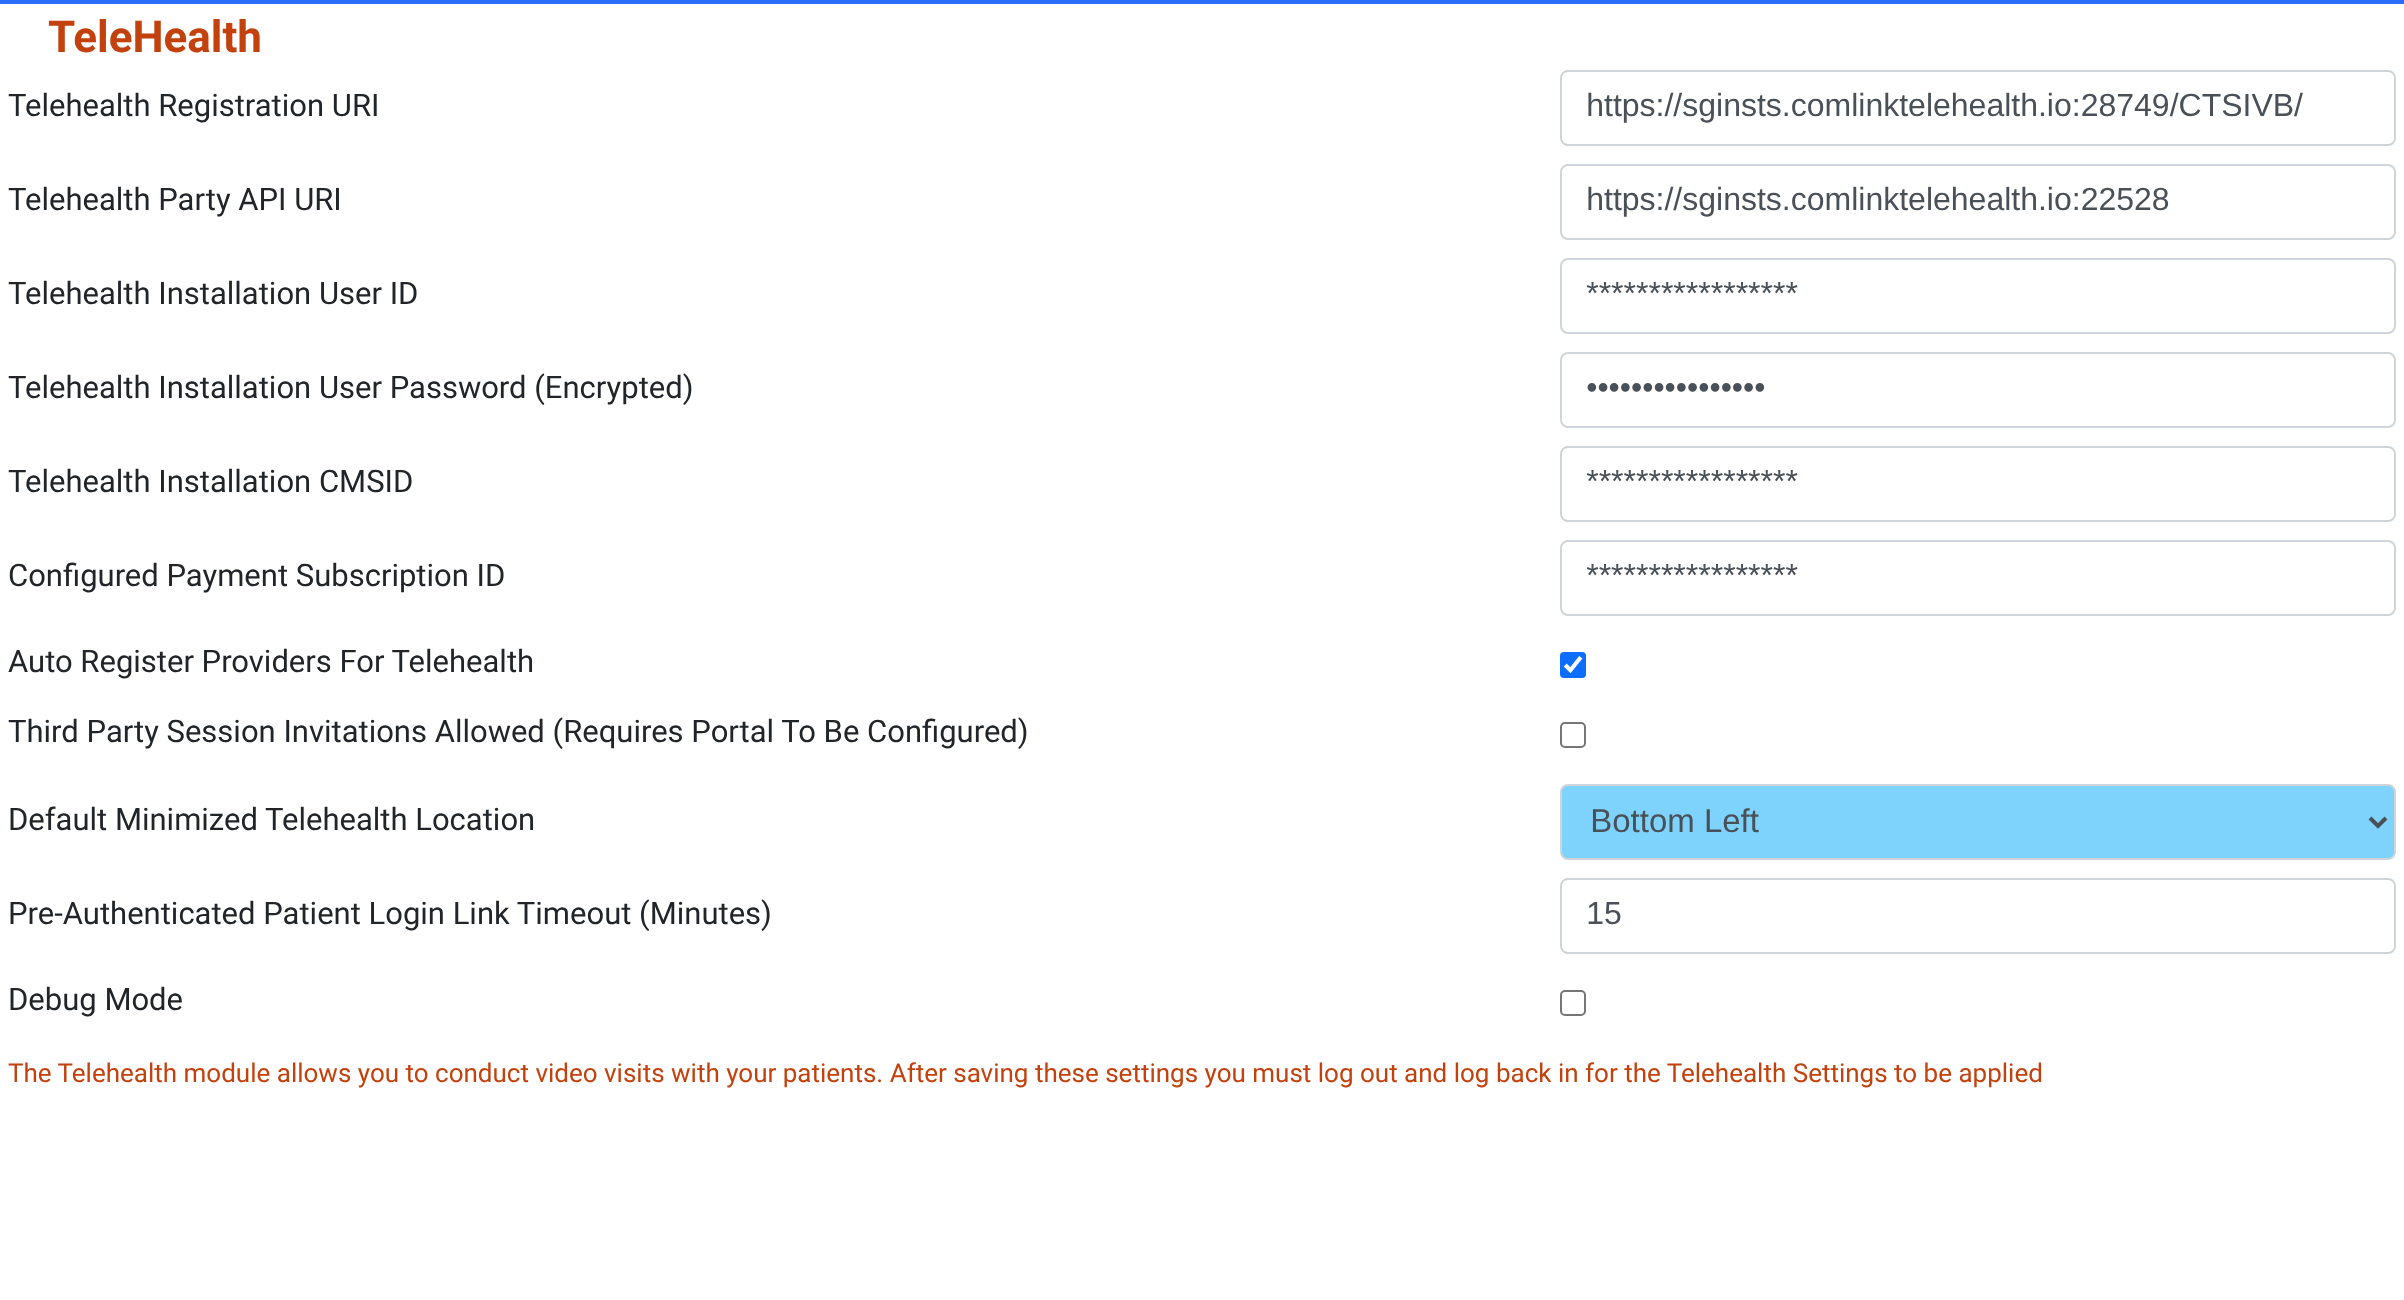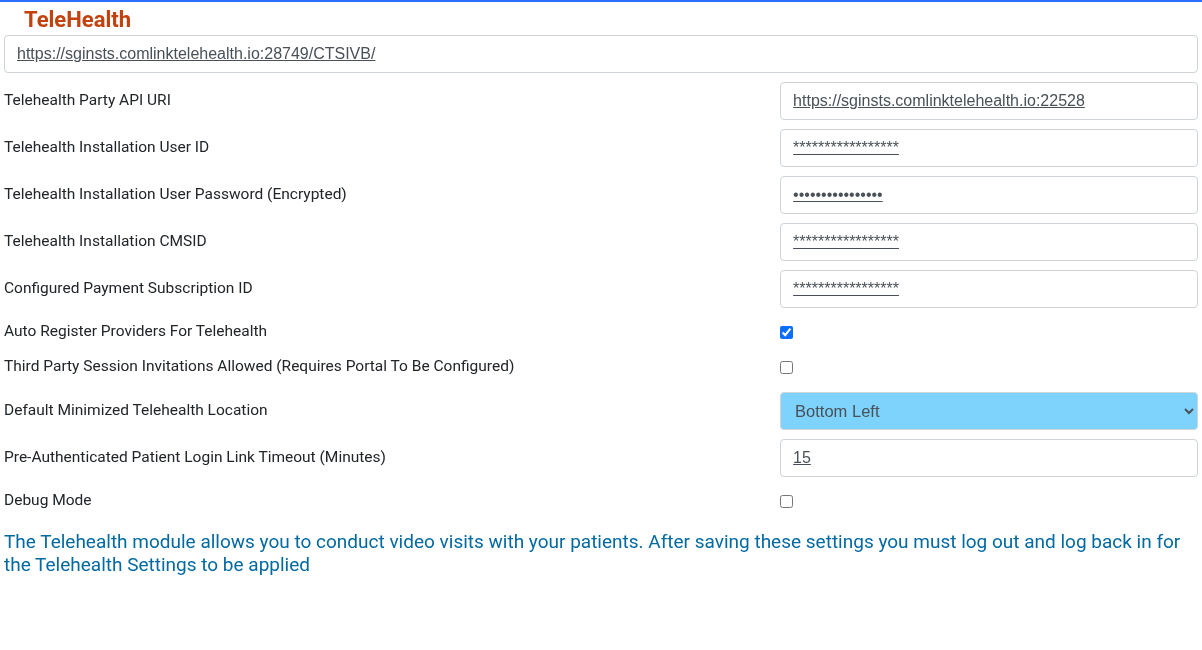--- a/index.html
+++ b/index.html
@@ -42,21 +42,20 @@
     }
     .text-input {
       width: 100%;
       height: 38px;
       padding: 6px 12px;
       font-size: 16px;
       color: #495057;
       border: 1px solid #ced4da;
       border-radius: 4px;
       background: #fff;
-      text-decoration: underline;
     }
     .checkbox-input {
       width: 13px;
       height: 13px;
       margin-top: 4px;
       accent-color: #0d6efd;
     }
     .select-input {
       width: 100%;
       height: 38px;
@@ -64,33 +63,34 @@
       font-size: 16.5px;
       color: #495057;
       border: 1px solid #ced4da;
       border-radius: 4px;
       background: #7dd3fc;
     }
     .checkbox-row .label-col { padding-top: 0; }
     .checkbox-row { align-items: flex-start; margin-bottom: 14px; margin-top: 14px;}
     .desc-text {
       padding: 4px 0 0 0;
-      font-size: 19px;
-      color: #0369a1;
+      font-size: 13px;
+      color: #c2410c;
     }
   </style>
 </head>
 <body>
 
 <div class="top-border"></div>
 <div class="section-title">TeleHealth</div>
 
 <div class="form-container">
 
   <div class="form-row">
+    <div class="label-col">Telehealth Registration URI</div>
     <div class="input-col"><input type="text" class="text-input" value="https://sginsts.comlinktelehealth.io:28749/CTSIVB/" style=""></div>
   </div>
 
   <div class="form-row">
     <div class="label-col">Telehealth Party API URI</div>
     <div class="input-col"><input type="text" class="text-input" value="https://sginsts.comlinktelehealth.io:22528" style=""></div>
   </div>
 
   <div class="form-row">
     <div class="label-col">Telehealth Installation User ID</div>

